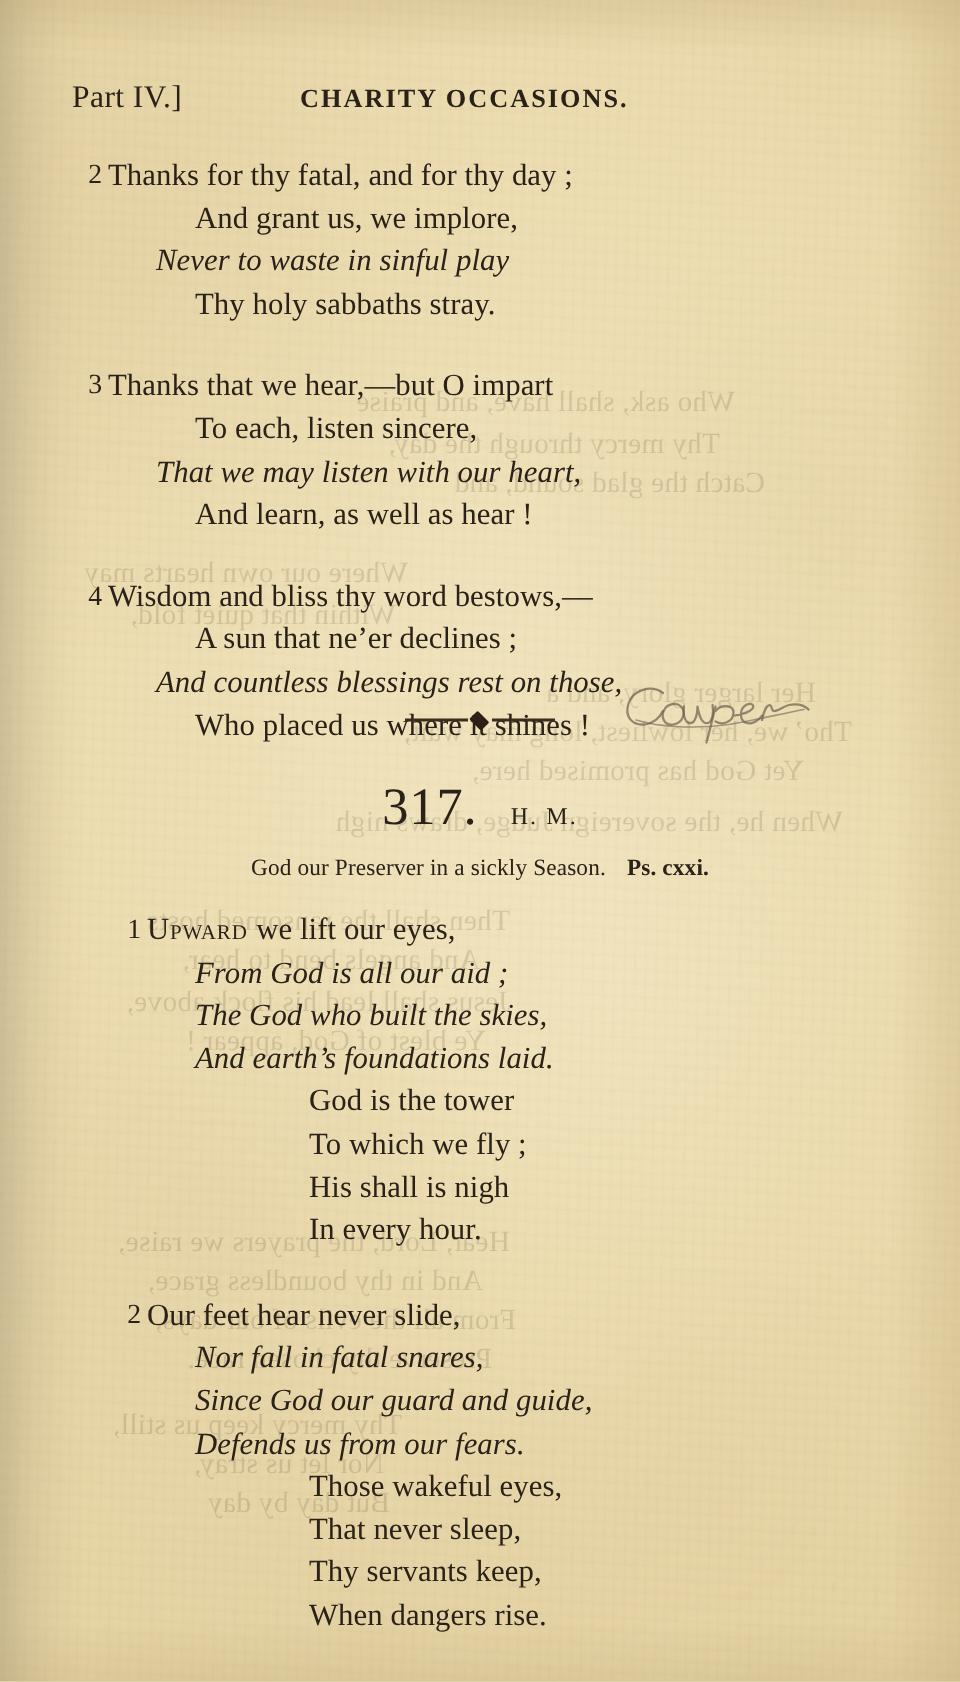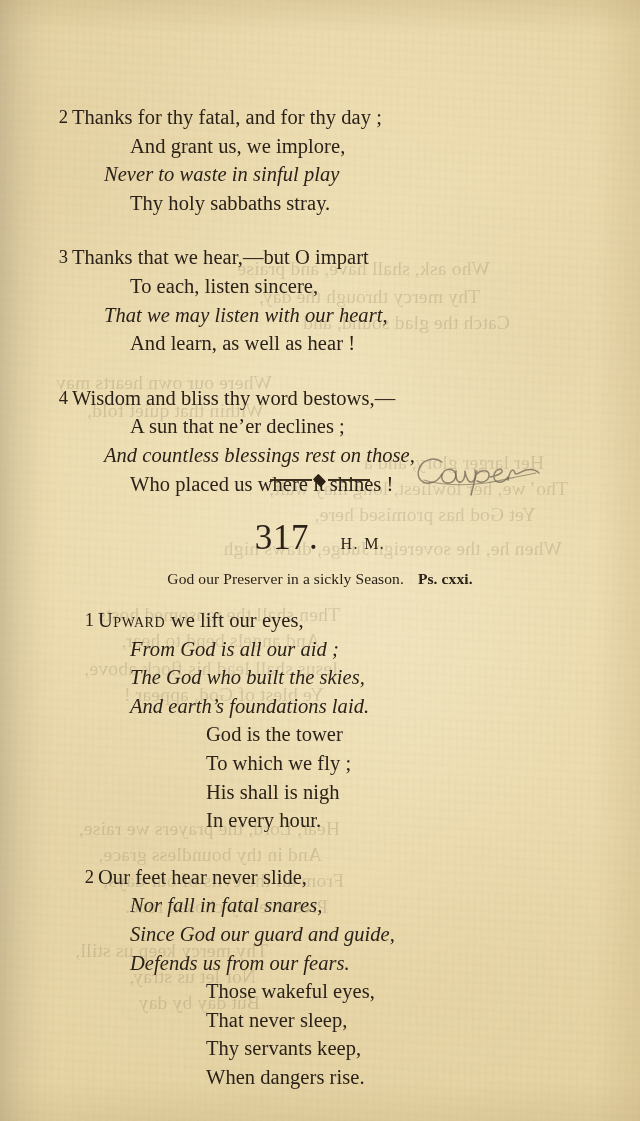--- a/index.html
+++ b/index.html
@@ -277,20 +277,24 @@
       <div class="bleed-line" style="top: 940px; left: 372px;">Thy mercy keep us still,</div>
       <div class="bleed-line" style="top: 966px; left: 384px;">Nor let us stray,</div>
       <div class="bleed-line" style="top: 992px; left: 380px;">But day by day</div>
     </div>
 
   <div class="gutter-shadow"></div>
   <div class="edge-shade-right"></div>
   <div class="edge-shade-top"></div>
   <div class="edge-shade-bottom"></div>
 
+  <div class="running-head ink">
+    <span class="head-part">Part IV.]</span>
+    <span class="head-title">CHARITY OCCASIONS.</span>
+  </div>
 
   <div class="hymn-body ink" id="hymn-continued" style="top:103px; left:72px;">
       <div class="stanza" style="margin-bottom: 26px;">
         <div class="verse-line ind-0"><span class="stanza-num" style="left: -30px;">2</span><span>Thanks for thy fatal, and for thy day ;</span></div>
         <div class="verse-line ind-2"><span>And grant us, we implore,</span></div>
         <div class="verse-line ind-1"><span>Never to waste in sinful play</span></div>
         <div class="verse-line ind-2"><span>Thy holy sabbaths stray.</span></div>
       </div>
       <div class="stanza" style="margin-bottom: 26px;">
         <div class="verse-line ind-0"><span class="stanza-num" style="left: -30px;">3</span><span>Thanks that we hear,—but O impart</span></div>

